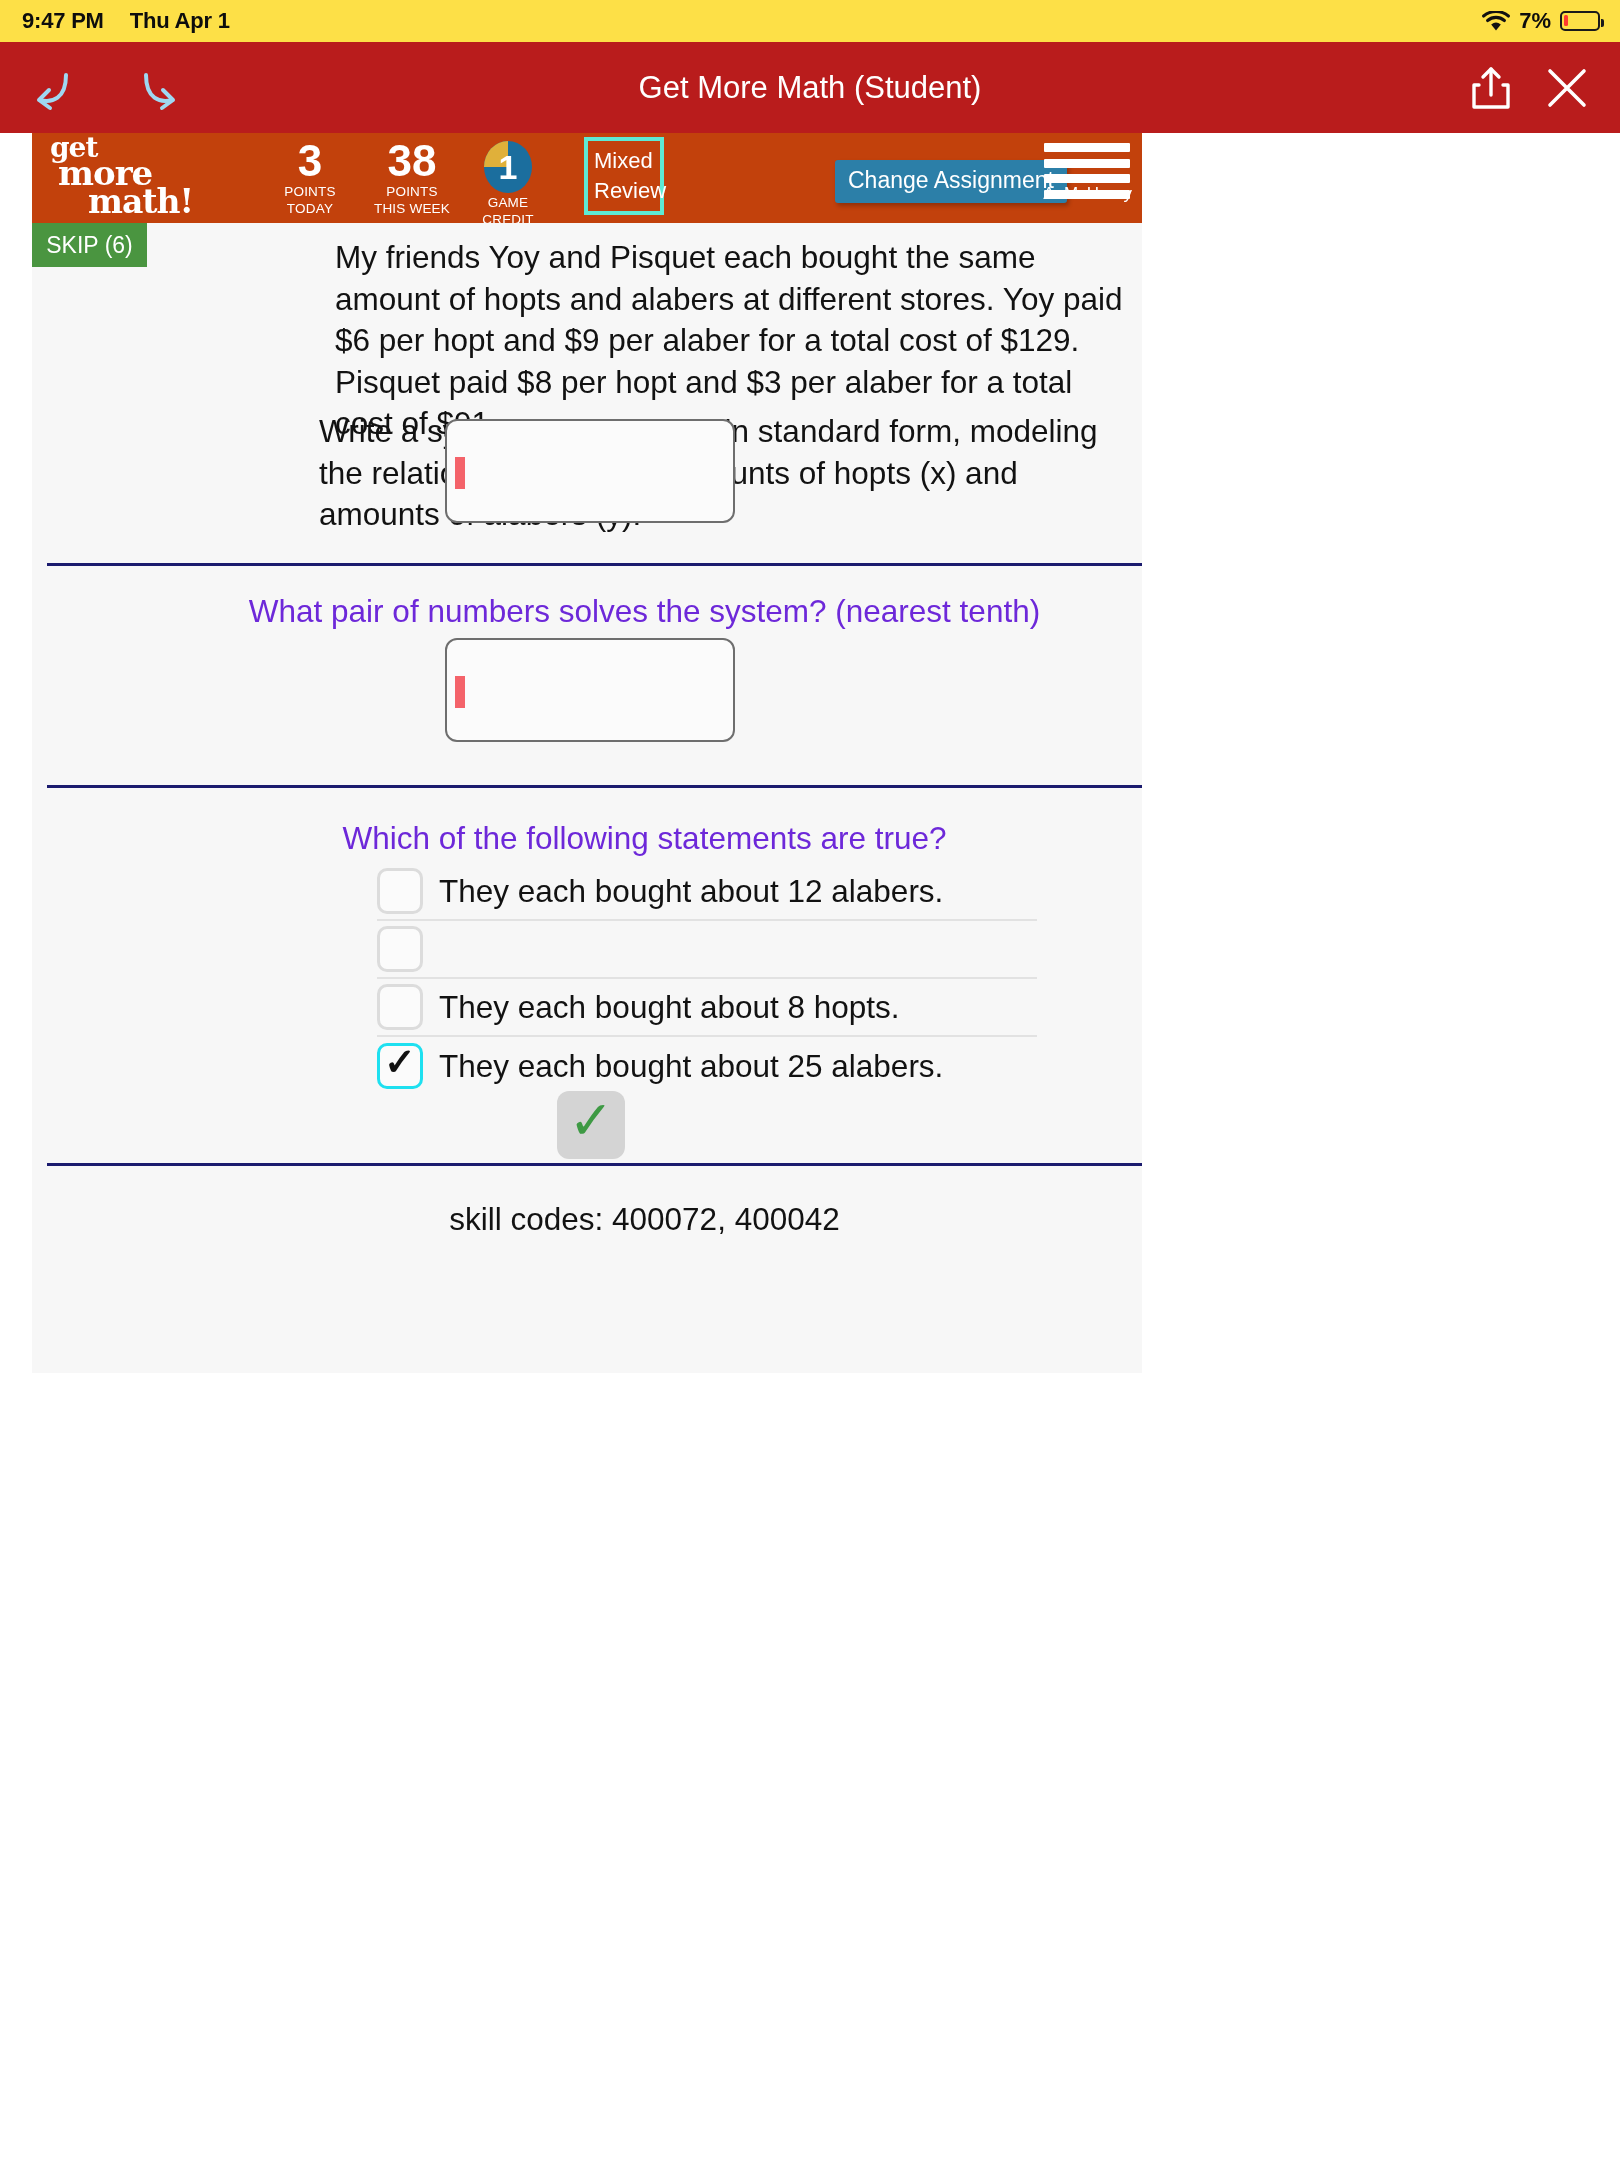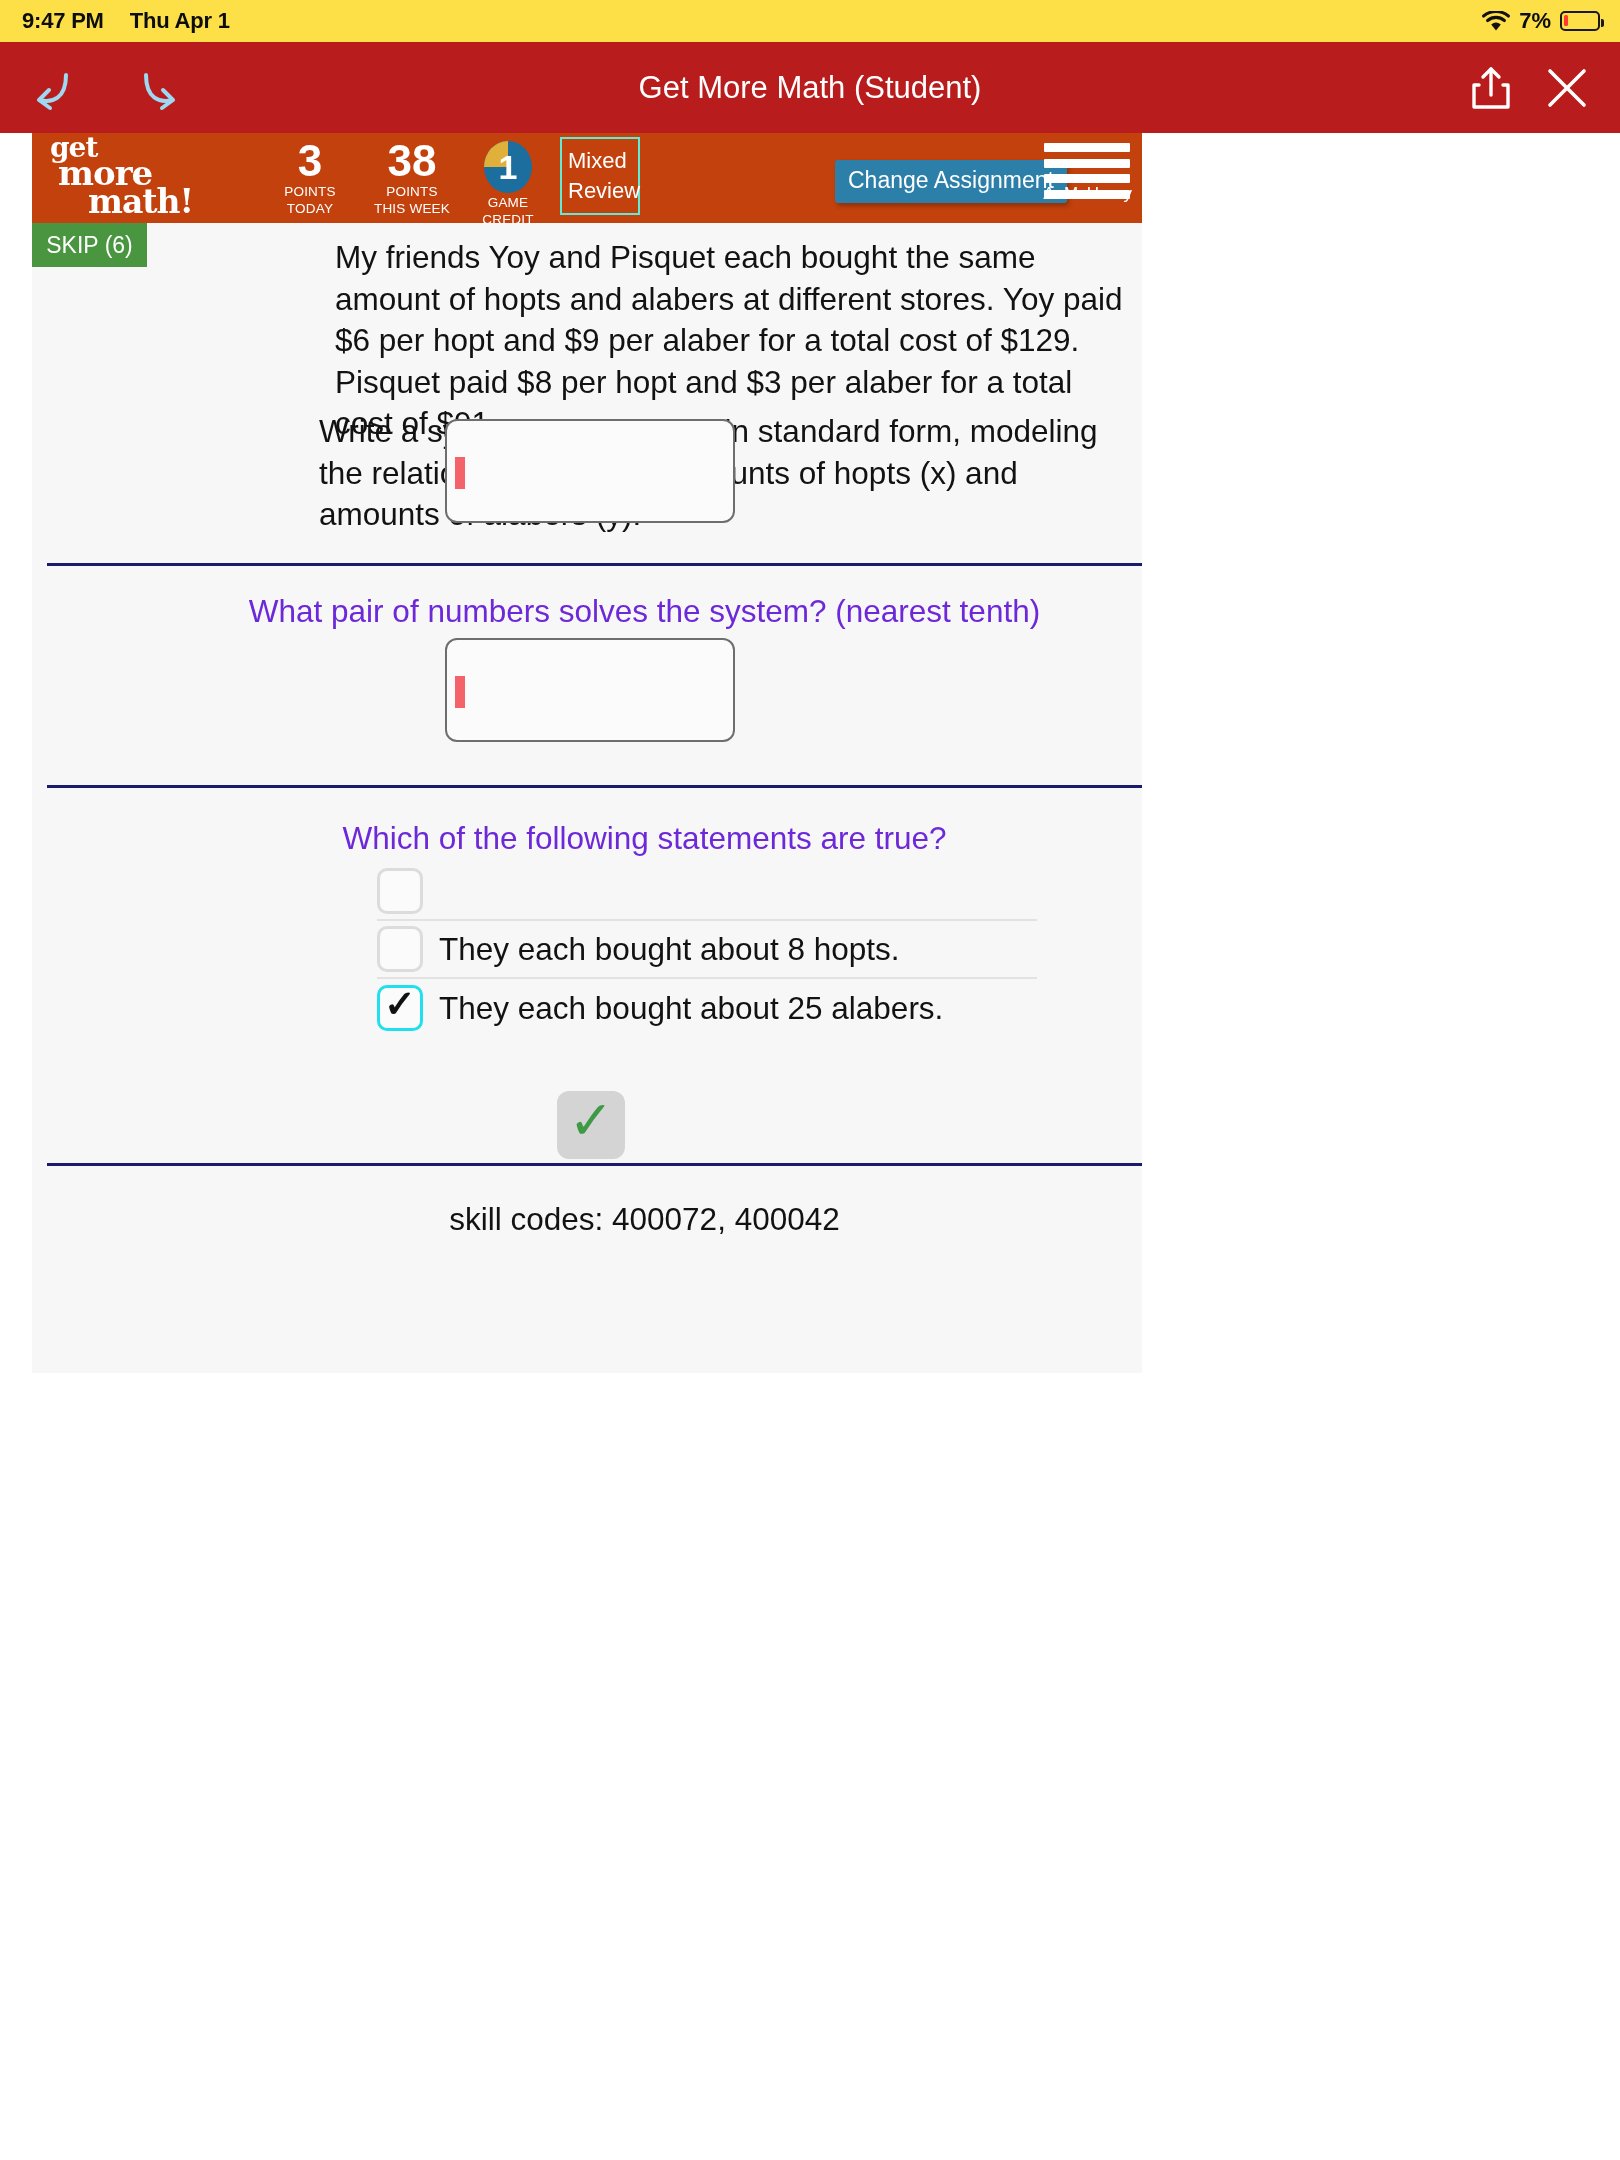--- a/index.html
+++ b/index.html
@@ -119,23 +119,23 @@
     background: #e0b03a;
   }
   .gc-num {
     position: absolute; left: 0; top: 0;
     width: 48px; height: 52px;
     line-height: 52px; text-align: center;
     color: #ffffff; font-size: 34px; font-weight: bold;
   }
 
   .mixed-review {
-    position: absolute; left: 528px; top: 4px;
+    position: absolute; left: 552px; top: 4px;
     width: 80px; height: 78px;
-    border: 2px solid #5eead4;
+    border: 4px solid #5eead4;
     color: #ffffff; font-size: 22px;
     display: flex; flex-direction: column;
     align-items: flex-start; justify-content: center;
     padding-left: 6px; line-height: 1.35;
     background: transparent;
   }
 
   .change-assignment {
     position: absolute; left: 803px; top: 27px;
     padding: 7px 13px 9px 13px;
@@ -402,20 +402,24 @@
   <div class="answer-box" id="answer-box-2">
     <div class="answer-caret"></div>
     <span></span>
   </div>
 
   <div class="divider" id="divider-2"></div>
 
   <div class="q-line" id="q3">Which of the following statements are true?</div>
 
   <div class="options">
+    <div class="option-row">
+      <div class="checkbox"></div>
+      <div class="option-label">They each bought about 12 alabers.</div>
+    </div>
     <div class="option-row">
       <div class="checkbox"></div>
     </div>
     <div class="option-row">
       <div class="checkbox"></div>
       <div class="option-label">They each bought about 8 hopts.</div>
     </div>
     <div class="option-row last">
       <div class="checkbox checked"></div>
       <div class="option-label">They each bought about 25 alabers.</div>

